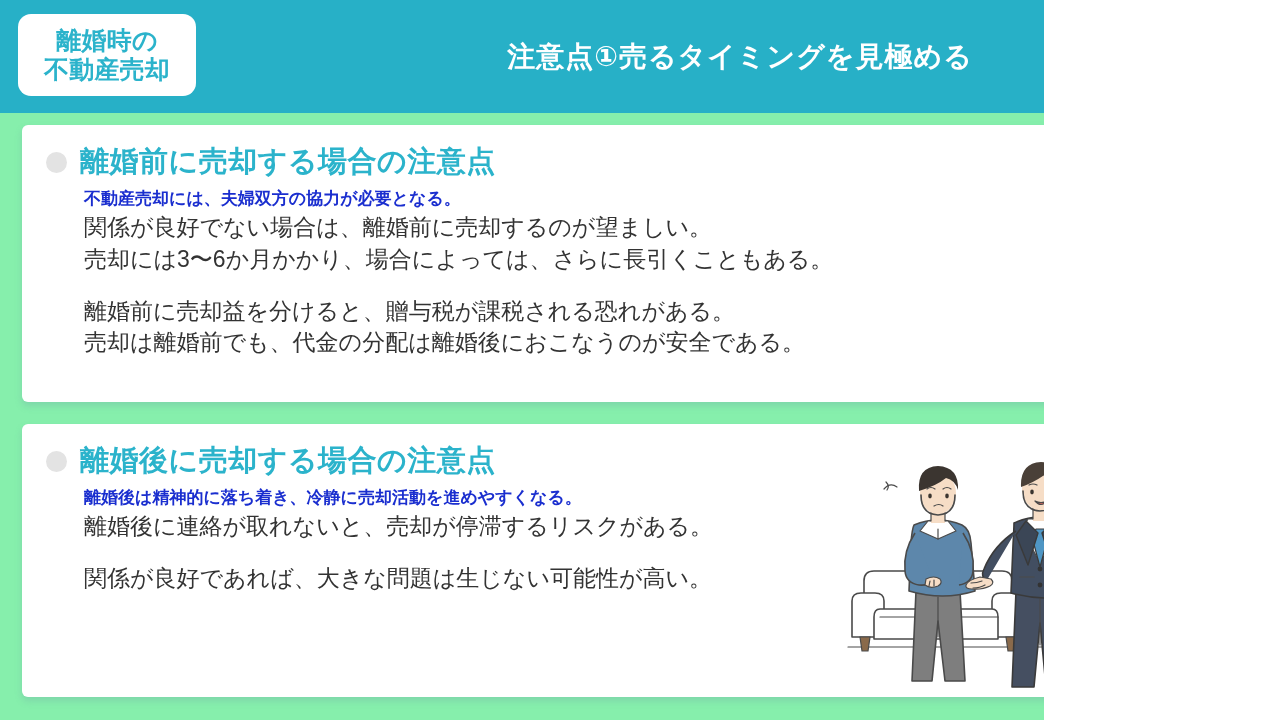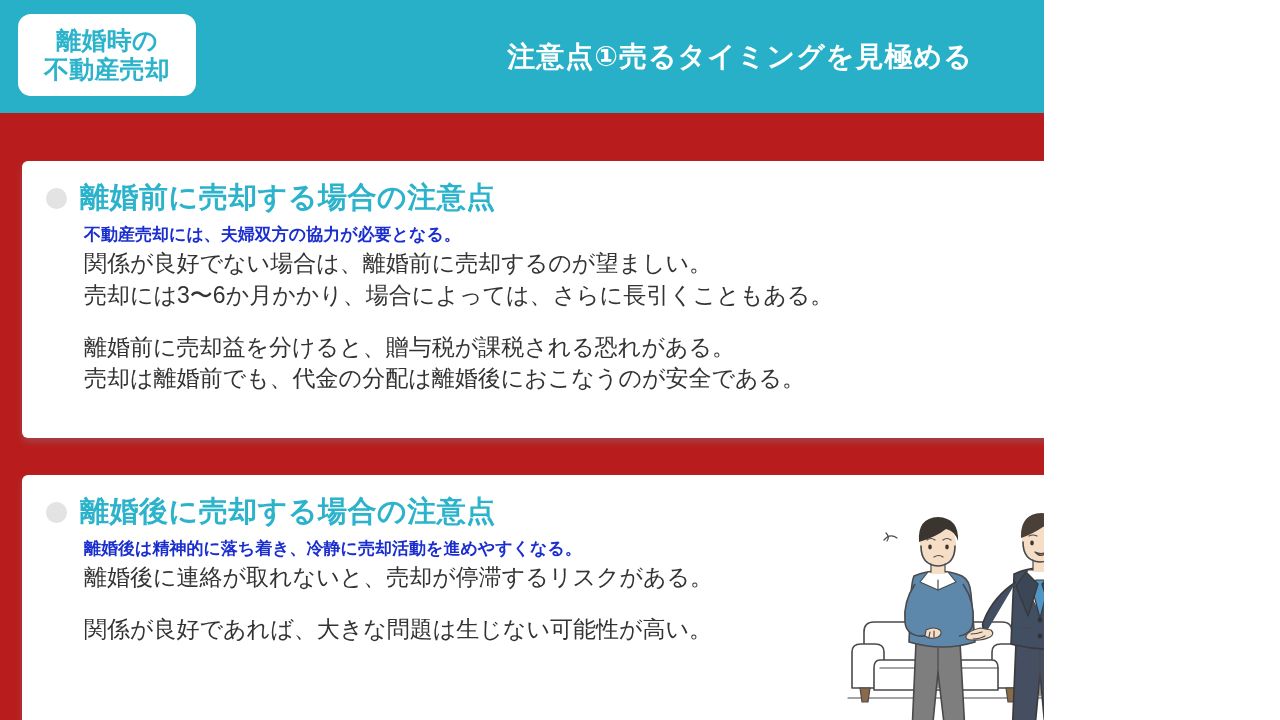--- a/index.html
+++ b/index.html
@@ -8,21 +8,21 @@
     padding: 0;
     background: #ffffff;
   }
   body {
     font-family: "Liberation Sans", "DejaVu Sans", sans-serif;
   }
   #slide {
     position: relative;
     width: 1044px;
     height: 720px;
-    background: #b91c1c;
+    background: #86efac;
     overflow: hidden;
   }
 
   
   .header {
     position: absolute;
     left: 0; top: 0;
     width: 1280px;
     height: 113px;
     background: #27b0c7;
@@ -67,24 +67,23 @@
 
   
   .card {
     position: absolute;
     left: 22px;
     width: 1236px;
     background: #ffffff;
     border-radius: 6px;
     box-shadow: 0 4px 7px rgba(110,160,165,0.30);
     box-sizing: border-box;
-    margin-top: 36px;
   }
   #card-1 { top: 125px; height: 277px; }
-  #card-2 { top: 439px; height: 273px; }
+  #card-2 { top: 424px; height: 273px; }
 
   .card-heading {
     position: absolute;
     left: 24px;
     top: 17px;
     display: flex;
     align-items: center;
     gap: 13px;
   }
   .bullet-dot {

